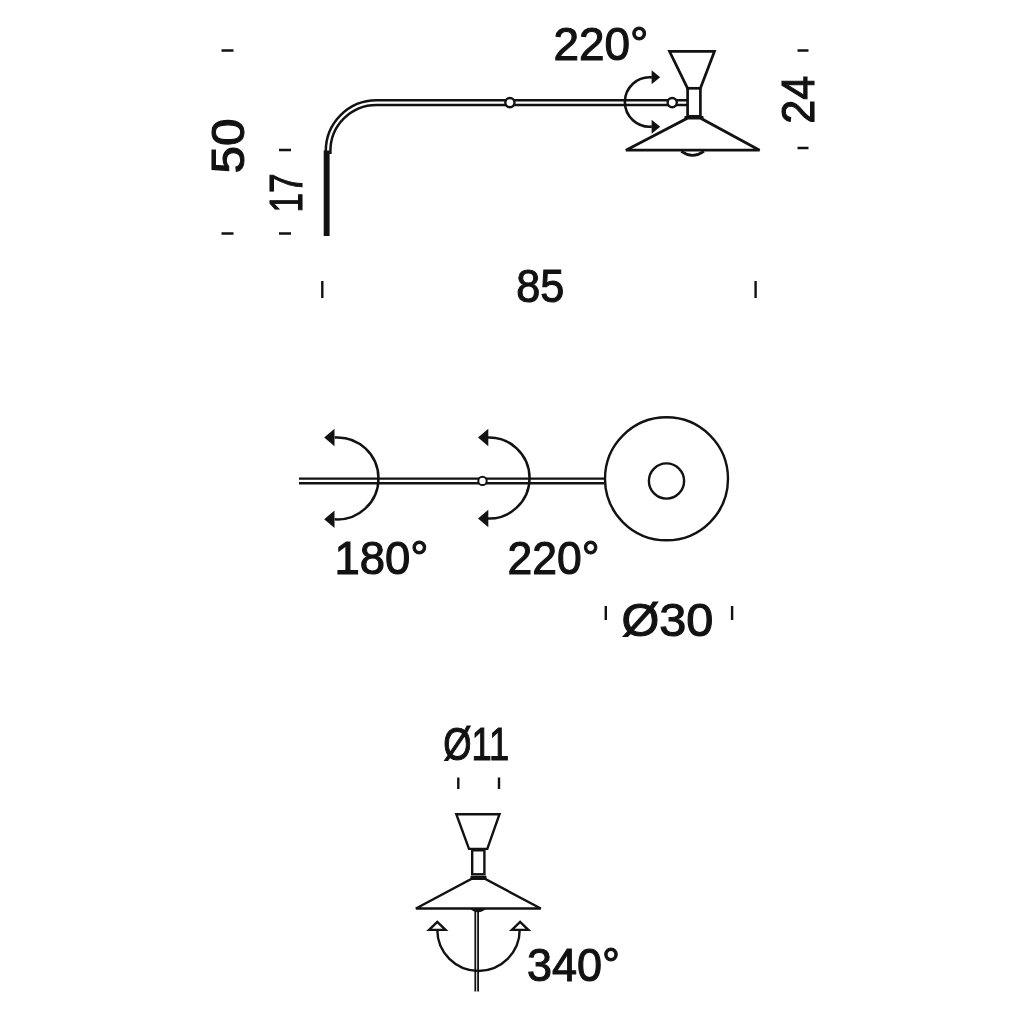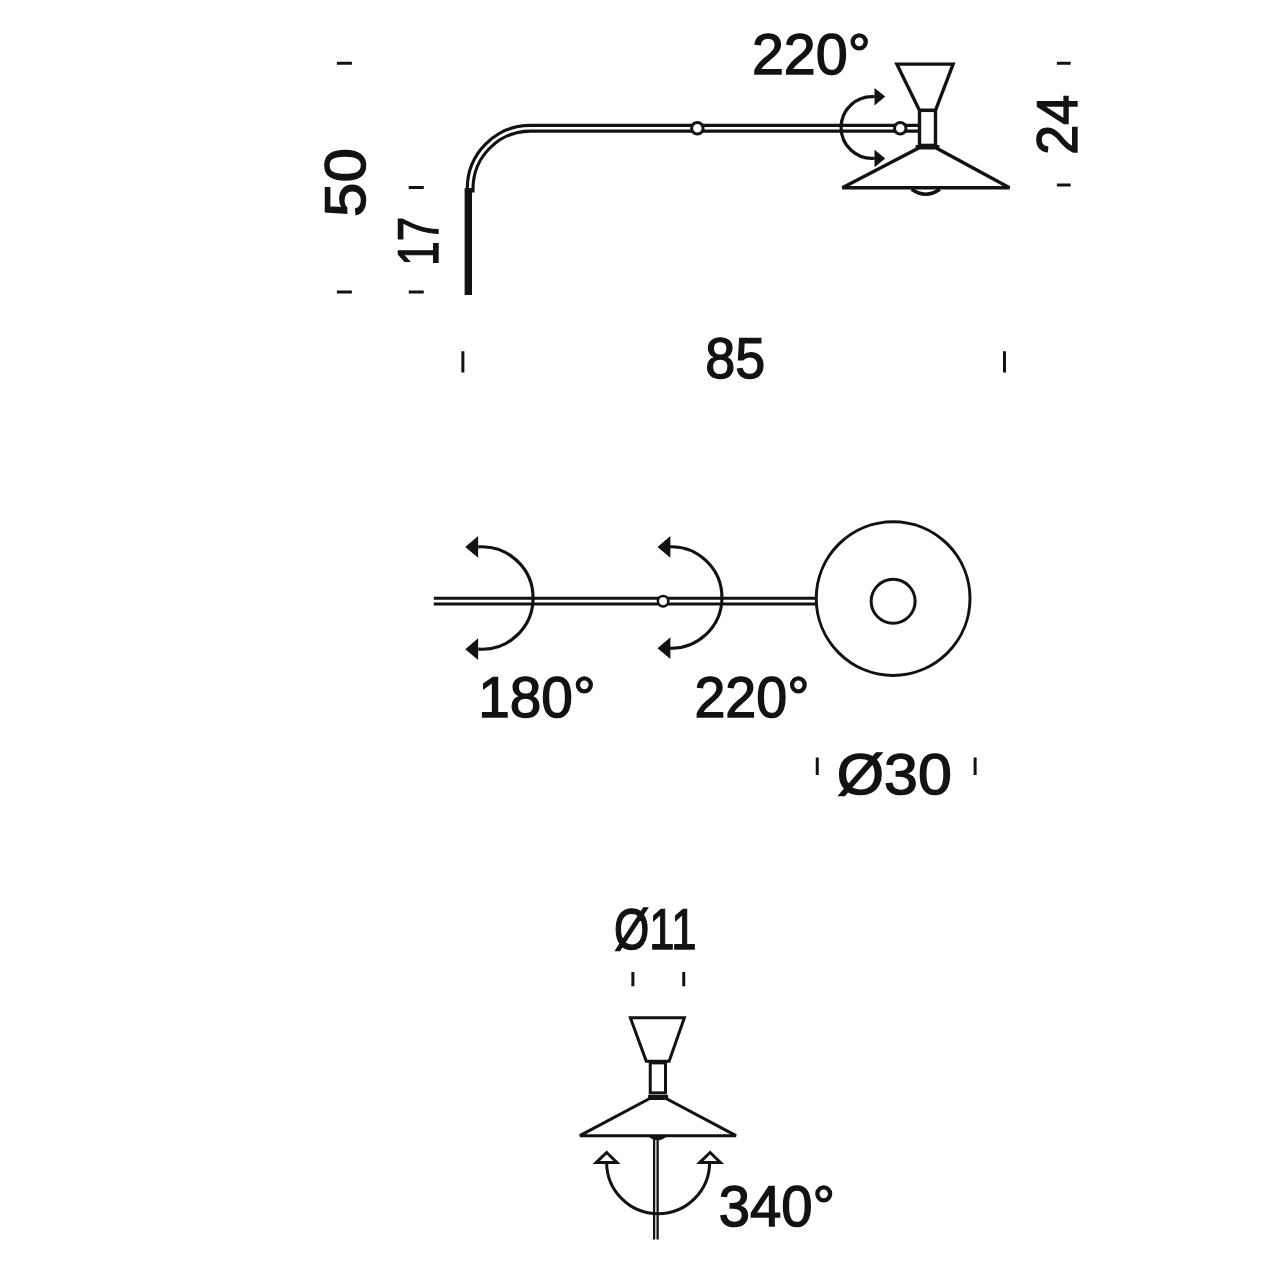--- a/index.html
+++ b/index.html
@@ -1,16 +1,16 @@
 <!DOCTYPE html>
 <html><head>
 <meta charset="utf-8">
 <style>
 html,body{margin:0;padding:0;background:#fff;}
-#wrap{width:904px;height:1024px;background:#fff;margin-left:48px;}
+#wrap{width:904px;height:1024px;background:#fff;}
 svg{filter:blur(0.55px);}
 text{font-family:"Liberation Sans",sans-serif;fill:#121212;font-weight:400;stroke:#121212;stroke-width:1.1px;}
 .ln{stroke:#121212;fill:none;}
 .fw{fill:#fff;stroke:#121212;}
 .fb{fill:#121212;stroke:none;}
 </style>
 </head>
 <body>
 <div id="wrap">
 <svg width="1024" height="1024" viewBox="0 0 1024 1024">

